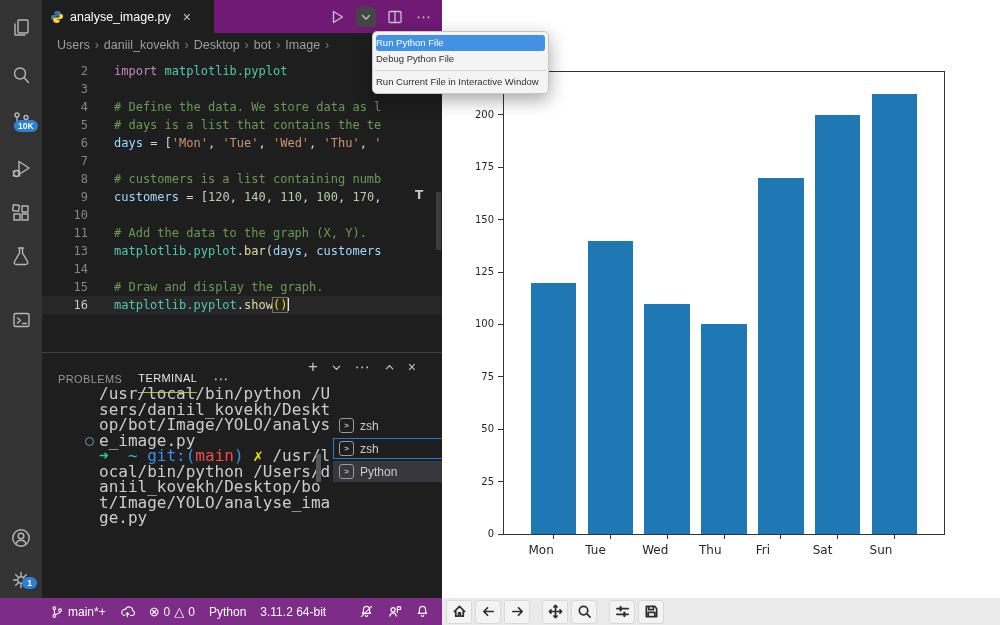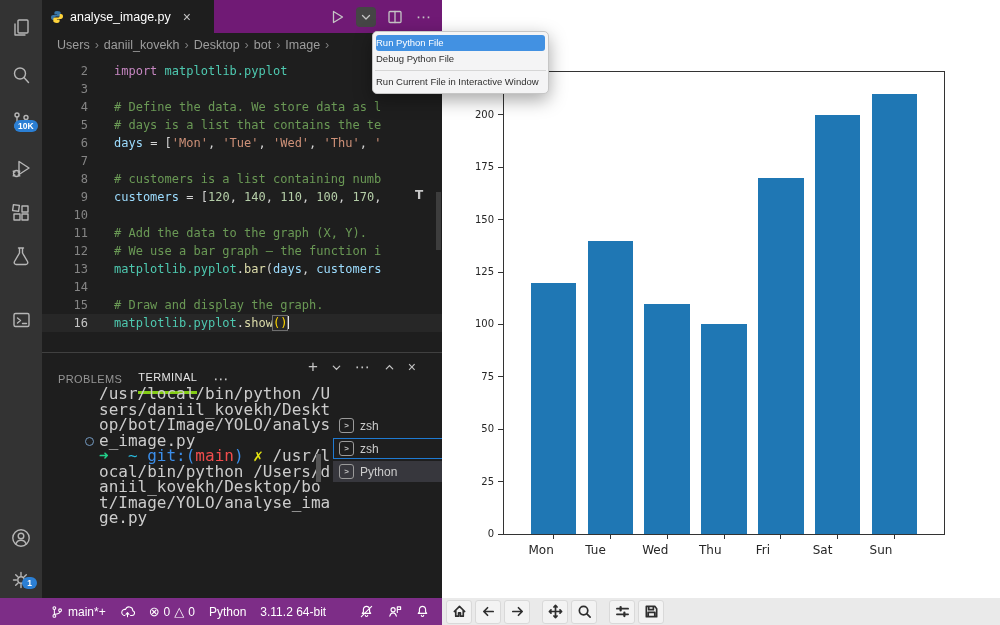--- a/index.html
+++ b/index.html
@@ -44,21 +44,21 @@
   .tk-d{color:#D4D4D4}.tk-s{color:#CE9178}.tk-num{color:#B5CEA8}.tk-fn{color:#DCDCAA}
   .tk-brk{color:#ffd602;outline:1px solid #6e6e6e;}
   .cursor{display:inline-block;width:2px;height:13px;background:#e8e8e8;vertical-align:-2px;margin-left:0px;}
   #overlay-t{position:absolute;left:373px;top:131px;color:#c8c8c8;font-size:12px;font-weight:bold;font-family:"DejaVu Sans",sans-serif;}
   #ed-scrollthumb{position:absolute;right:1px;top:135px;width:5px;height:58px;background:#4a4a4a;opacity:.7;}
 
   
   #panel{position:absolute;left:42px;top:352px;width:400px;height:246px;background:#1e1e1e;border-top:1px solid #404040;box-sizing:border-box;}
   #panel-header{position:absolute;left:0;top:12px;width:100%;height:28px;display:flex;align-items:center;}
   .panel-tab{font-size:11px;letter-spacing:.4px;color:#969696;margin-left:16px;height:27px;line-height:27px;cursor:pointer;}
-  .panel-tab.active{color:#e7e7e7;border-bottom:3px solid #84cc16;}
+  .panel-tab.active{color:#e7e7e7;border-bottom:1px solid #84cc16;}
   #panel-header .dots{margin-left:14px;cursor:pointer;}
   #panel-actions{position:absolute;right:26px;top:0;height:28px;display:flex;align-items:center;gap:13px;color:#c5c5c5;}
   .pa{cursor:pointer;display:flex;align-items:center;justify-content:center;font-size:15px;}
   .pa svg{stroke:#c5c5c5;fill:none;stroke-width:1.4;stroke-linecap:round;}
   #terminal{position:absolute;left:15px;top:33px;width:250px;height:200px;}
   #term-text{position:absolute;left:42px;top:0;width:232px;font-family:"DejaVu Sans Mono","DejaVu Sans",monospace;font-size:16px;line-height:15.5px;white-space:pre-wrap;word-break:break-all;color:#cccccc;}
   .tm-fg{color:#cccccc}.tm-green{color:#23d18b}.tm-cyan{color:#29b8db}.tm-blue{color:#3b8eea}.tm-red{color:#f14c4c}.tm-yellow{color:#e5e510}
   #term-deco{position:absolute;left:28px;top:50.5px;width:7px;height:7px;border:1px solid #7399c0;border-radius:50%;}
   #term-scrollthumb{position:absolute;left:259px;top:68px;width:5px;height:28px;background:#555;}
   #term-list{position:absolute;left:276px;top:29px;width:122px;}
@@ -214,21 +214,20 @@
           <div class="code-row"><span class="lnum">2</span><span class="ltext"><span class="tk-kw">import</span><span class="tk-d"> </span><span class="tk-mod">matplotlib.pyplot</span></span></div>
           <div class="code-row"><span class="lnum">3</span><span class="ltext"></span></div>
           <div class="code-row"><span class="lnum">4</span><span class="ltext"><span class="tk-com"># Define the data. We store data as l</span></span></div>
           <div class="code-row"><span class="lnum">5</span><span class="ltext"><span class="tk-com"># days is a list that contains the te</span></span></div>
           <div class="code-row"><span class="lnum">6</span><span class="ltext"><span class="tk-v">days</span><span class="tk-d"> = [</span><span class="tk-s">'Mon'</span><span class="tk-d">, </span><span class="tk-s">'Tue'</span><span class="tk-d">, </span><span class="tk-s">'Wed'</span><span class="tk-d">, </span><span class="tk-s">'Thu'</span><span class="tk-d">, </span><span class="tk-s">'</span></span></div>
           <div class="code-row"><span class="lnum">7</span><span class="ltext"></span></div>
           <div class="code-row"><span class="lnum">8</span><span class="ltext"><span class="tk-com"># customers is a list containing numb</span></span></div>
           <div class="code-row"><span class="lnum">9</span><span class="ltext"><span class="tk-v">customers</span><span class="tk-d"> = [</span><span class="tk-num">120</span><span class="tk-d">, </span><span class="tk-num">140</span><span class="tk-d">, </span><span class="tk-num">110</span><span class="tk-d">, </span><span class="tk-num">100</span><span class="tk-d">, </span><span class="tk-num">170</span><span class="tk-d">,</span></span></div>
           <div class="code-row"><span class="lnum">10</span><span class="ltext"></span></div>
           <div class="code-row"><span class="lnum">11</span><span class="ltext"><span class="tk-com"># Add the data to the graph (X, Y).</span></span></div>
-          <div class="code-row"><span class="lnum">12</span><span class="ltext"><span class="tk-com"># We use a bar graph — the function i</span></span></div>
           <div class="code-row"><span class="lnum">13</span><span class="ltext"><span class="tk-mod">matplotlib.pyplot</span><span class="tk-d">.</span><span class="tk-fn">bar</span><span class="tk-d">(</span><span class="tk-v">days</span><span class="tk-d">, </span><span class="tk-v">customers</span></span></div>
           <div class="code-row"><span class="lnum">14</span><span class="ltext"></span></div>
           <div class="code-row"><span class="lnum">15</span><span class="ltext"><span class="tk-com"># Draw and display the graph.</span></span></div>
           <div class="code-row cur"><span class="lnum">16</span><span class="ltext"><span class="tk-mod">matplotlib.pyplot</span><span class="tk-d">.</span><span class="tk-fn">show</span><span class="tk-brk">()</span><span class="cursor"></span></span></div>
         </div>
       <span id="overlay-t">T</span>
       <div id="ed-scrollthumb"></div>
     </div>
 
     <div id="panel">

